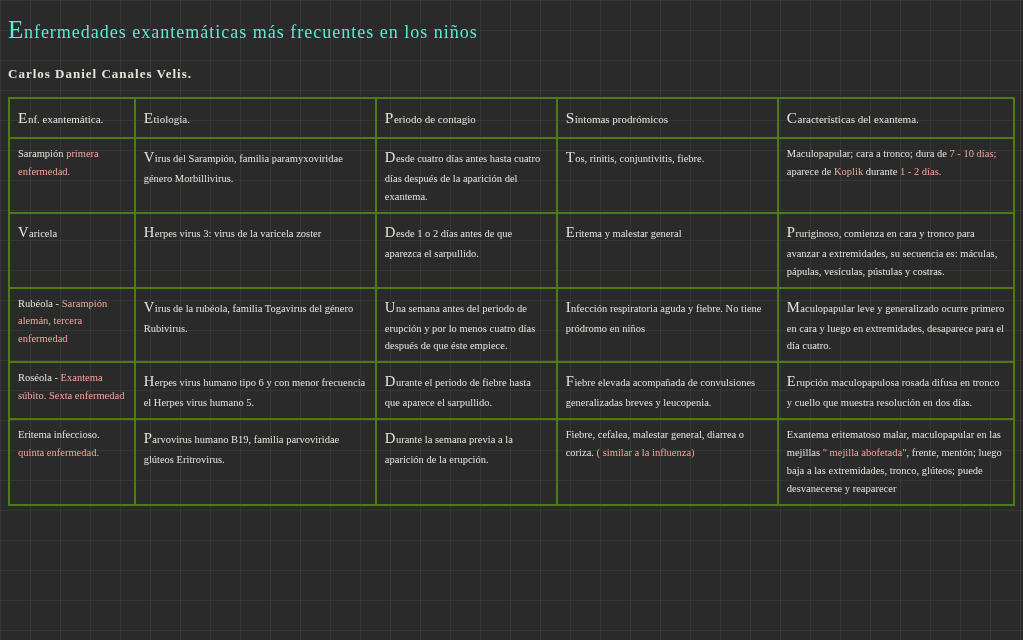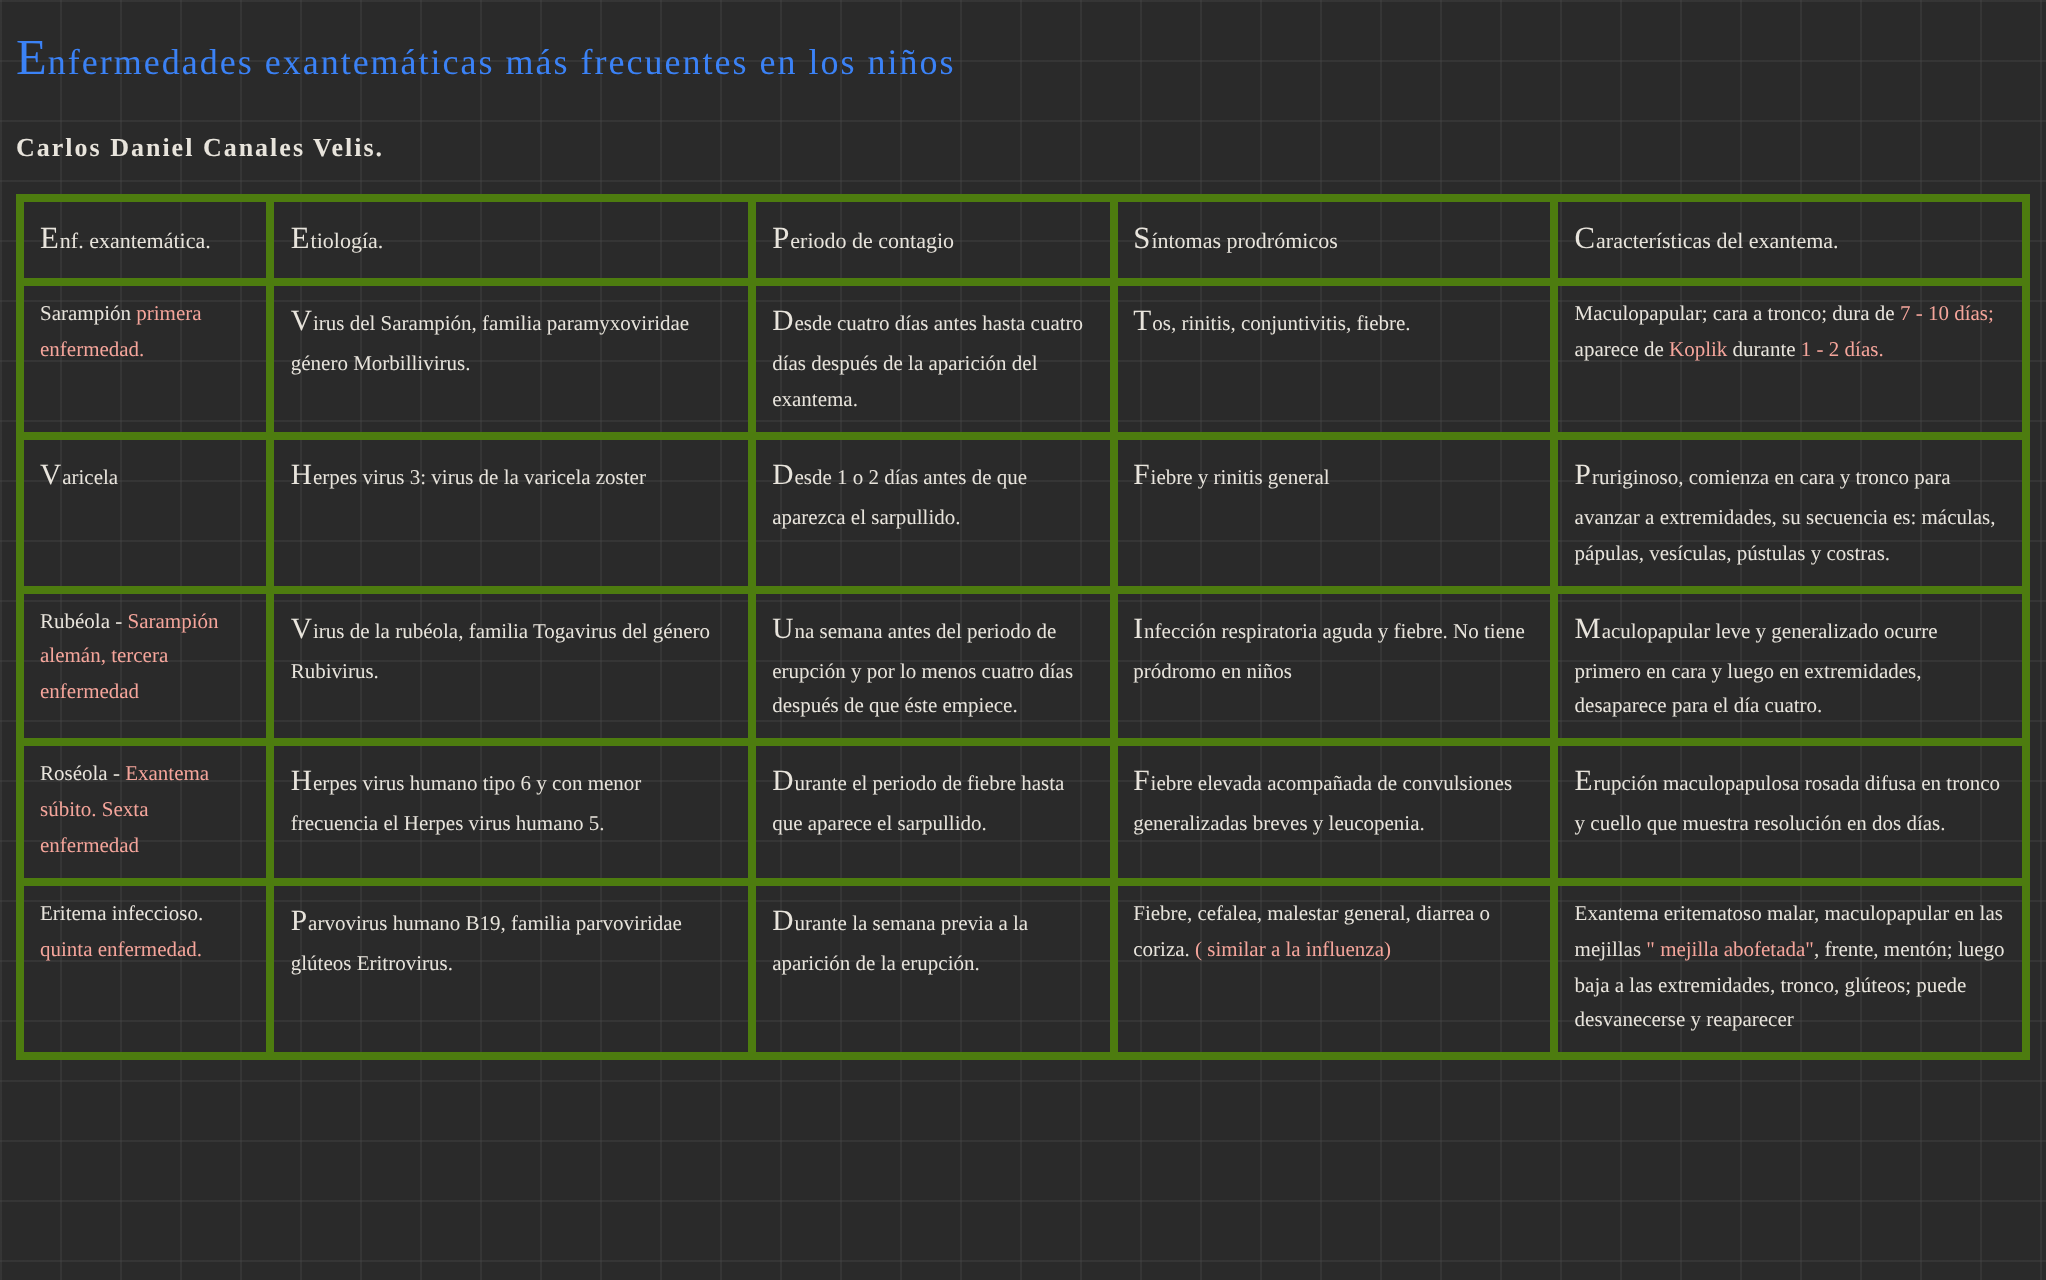--- a/index.html
+++ b/index.html
@@ -15,35 +15,35 @@
   height: 640px;
   overflow: hidden;
   padding: 10px 8px;
   font-size: 11px;
   line-height: 1.6;
 }
 .title {
   font-size: 18px;
   margin-bottom: 14px;
   letter-spacing: 1px;
-  color: #3b82f6;
+  color: #5eead4;
 }
 .author {
   font-size: 13px;
   margin-bottom: 12px;
   letter-spacing: 1px;
   font-weight: bold;
 }
 table {
   border-collapse: collapse;
   width: 100%;
   table-layout: fixed;
 }
 td, th {
-  border: 4px solid #4d7c0f;
+  border: 2px solid #4d7c0f;
   padding: 6px 8px;
   vertical-align: top;
   text-align: left;
   font-weight: normal;
   font-size: 10.5px;
   line-height: 1.7;
 }
 th { font-size: 11px; }
 .col0 { width: 12.5%; }
 .col1 { width: 24%; }
@@ -84,21 +84,21 @@
   <td><span class="cap">Sarampión </span><span class="hl">primera enfermedad.</span></td>
   <td class="cap">Virus del Sarampión, familia paramyxoviridae género Morbillivirus.</td>
   <td class="cap">Desde cuatro días antes hasta cuatro días después de la aparición del exantema.</td>
   <td class="cap">Tos, rinitis, conjuntivitis, fiebre.</td>
   <td><span class="cap">Maculopapular; cara a tronco; dura de </span><span class="hl">7 - 10 días; </span><span>aparece de </span><span class="hl">Koplik </span><span>durante </span><span class="hl">1 - 2 días.</span></td>
 </tr>
 <tr>
   <td class="cap">Varicela</td>
   <td class="cap">Herpes virus 3: virus de la varicela zoster</td>
   <td class="cap">Desde 1 o 2 días antes de que aparezca el sarpullido.</td>
-  <td class="cap">Fiebre y rinitis general</td>
+  <td class="cap">Eritema y malestar general</td>
   <td class="cap">Pruriginoso, comienza en cara y tronco para avanzar a extremidades, su secuencia es: máculas, pápulas, vesículas, pústulas y costras.</td>
 </tr>
 <tr>
   <td><span class="cap">Rubéola - </span><span class="hl">Sarampión alemán, tercera enfermedad</span></td>
   <td class="cap">Virus de la rubéola, familia Togavirus del género Rubivirus.</td>
   <td class="cap">Una semana antes del periodo de erupción y por lo menos cuatro días después de que éste empiece.</td>
   <td class="cap">Infección respiratoria aguda y fiebre. No tiene pródromo en niños</td>
   <td class="cap">Maculopapular leve y generalizado ocurre primero en cara y luego en extremidades, desaparece para el día cuatro.</td>
 </tr>
 <tr>

